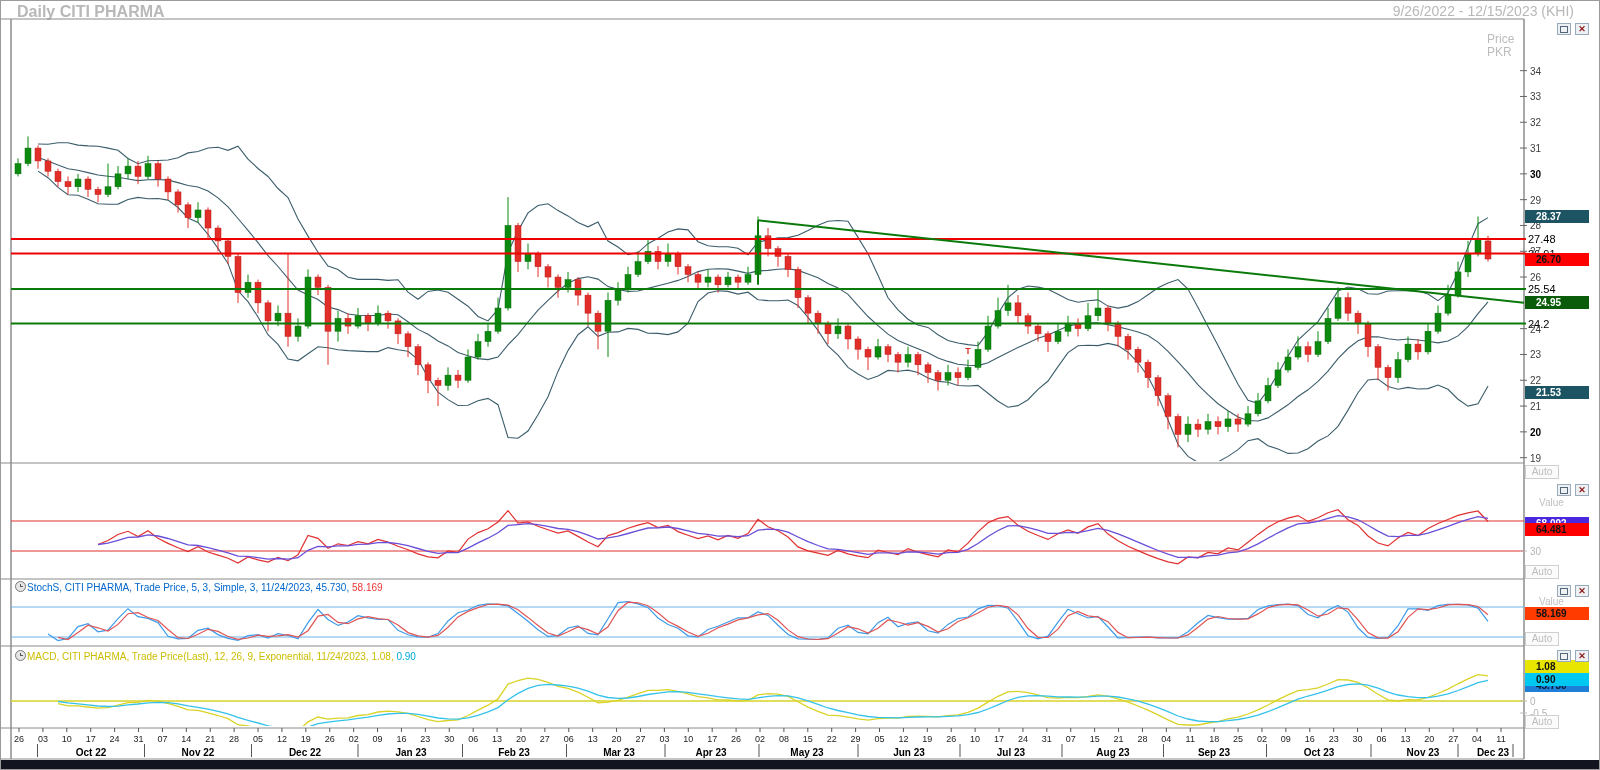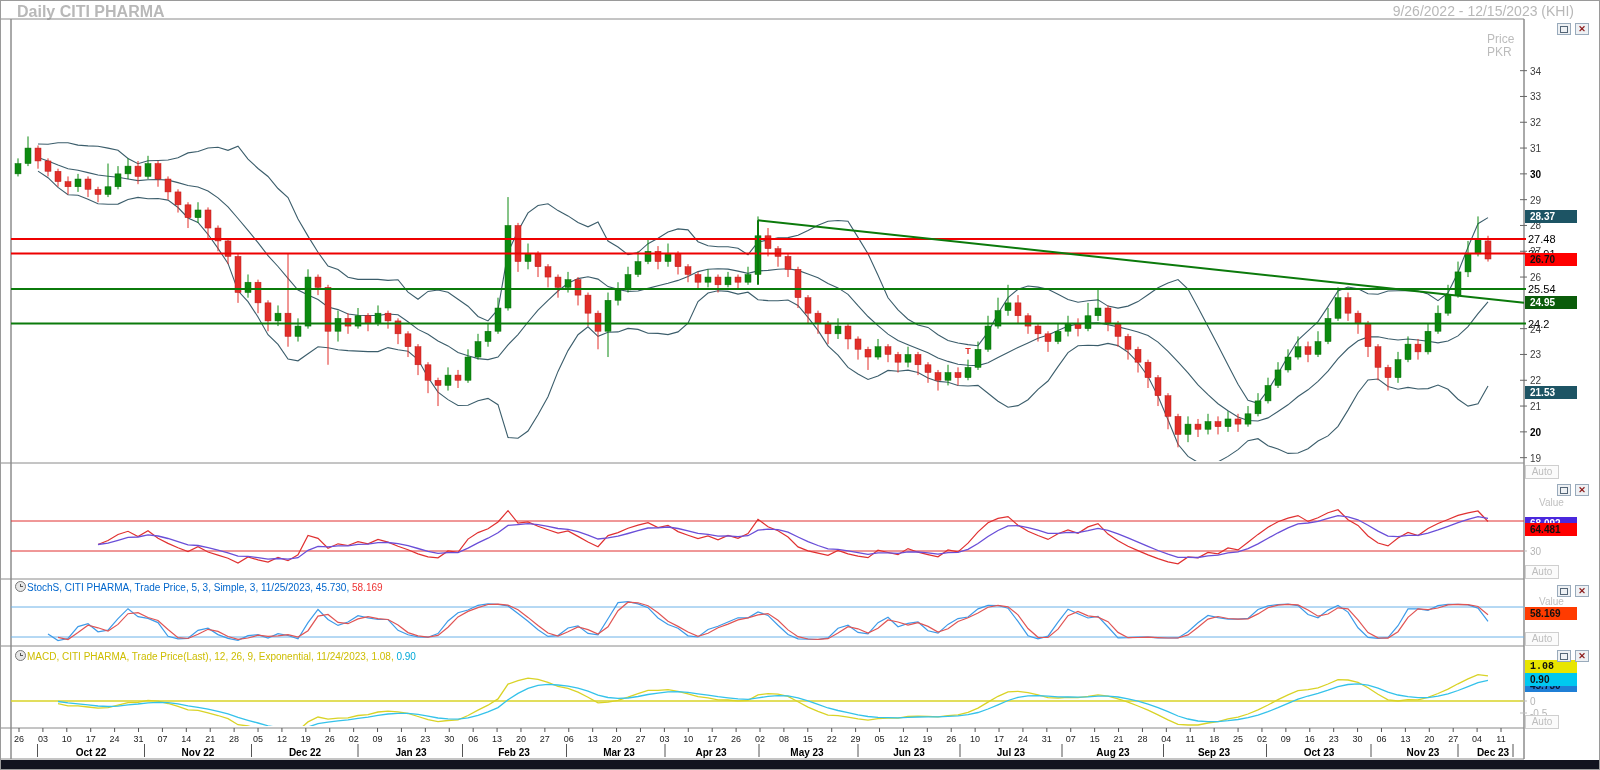--- a/index.html
+++ b/index.html
@@ -7,21 +7,21 @@
   .titlebar-text{position:absolute;top:2px;left:16px;font-size:16px;font-weight:bold;color:#b8b8b8;}
   .daterange{position:absolute;top:2px;right:25px;font-size:14px;color:#b8b8b8;}
   svg{position:absolute;top:0;left:0;}
   svg text{font-family:"Liberation Sans",sans-serif;}
   .legend{position:absolute;font-size:10px;white-space:nowrap;z-index:5;}
   .legend .clock{display:inline-block;width:9px;height:9px;border:1px solid #777;border-radius:50%;background:#e6e6e6;vertical-align:-1px;margin-right:1px;position:relative;}
   .legend .clock::after{content:"";position:absolute;left:4px;top:2px;width:1px;height:3px;background:#555;}
   .legend .clock::before{content:"";position:absolute;left:4px;top:4px;width:3px;height:1px;background:#555;}
   .lg-red{color:#cc0000;} .lg-navy{color:#00007f;} .lg-purple{color:#5a2fd8;}
   .lg-blue{color:#0066cc;} .lg-stred{color:#e33;} .lg-yellow{color:#cdbd00;} .lg-cyan{color:#00a8d8;}
-  .badge{position:absolute;left:1524px;min-width:42px;height:13px;font-size:10px;font-weight:bold;line-height:13px;padding:0 5px;z-index:6;}
+  .badge{position:absolute;left:1524px;min-width:42px;height:13px;font-size:10px;font-weight:bold;line-height:13px;padding:0 11px;z-index:6;}
   .b-teal{background:#1d5464;color:#fff;} .b-red{background:#ff0000;color:#111;}
   .b-dkgreen{background:#0a5c0a;color:#fff;} .b-violet{background:#4a28dd;color:#fff;}
   .b-orange{background:#ff3b00;color:#111;} .b-blue{background:#1f7fd6;color:#081830;}
   .b-yellow{background:#e8e500;color:#111;} .b-cyan{background:#00c8f0;color:#111;}
   .auto-btn{position:absolute;left:1524px;width:32px;height:12px;border:1px solid #cfcfcf;background:#fbfbfb;color:#bdbdbd;font-size:10px;line-height:12px;text-align:center;z-index:6;}
   .axcap{position:absolute;left:1486px;font-size:12px;color:#bcbcbc;z-index:6;text-align:center;}
   .valcap{position:absolute;left:1538px;font-size:10px;color:#c0c0c0;z-index:6;}
   .winctl{position:absolute;width:14px;height:12px;border:1px solid #9ab;background:#eef1f4;box-sizing:border-box;z-index:7;text-align:center;line-height:10px;font-size:8px;}
   .winctl.restore::after{content:"";display:inline-block;width:6px;height:5px;border:1px solid #567;margin-top:2px;}
   .winctl.close{color:#8b1a1a;font-weight:bold;font-size:9px;line-height:10px;}
@@ -589,42 +589,42 @@
         <line x1="1265.5" y1="743" x2="1265.5" y2="756" stroke="#555" stroke-width="1"></line>
         <text x="1422" y="755" font-size="10" fill="#000" text-anchor="middle" font-weight="bold">Nov 23</text>
         <line x1="1370" y1="743" x2="1370" y2="756" stroke="#555" stroke-width="1"></line>
         <text x="1492" y="755" font-size="10" fill="#000" text-anchor="middle" font-weight="bold">Dec 23</text>
         <line x1="1457" y1="743" x2="1457" y2="756" stroke="#555" stroke-width="1"></line>
         <line x1="1512" y1="743" x2="1512" y2="756" stroke="#555" stroke-width="1"></line>
       </g>
     </svg>
 
   <div class="legend" style="top:580px;left:14px;">
-    <span class="clock"></span><span class="lg-blue">StochS, CITI PHARMA, Trade Price,  5, 3, Simple, 3,  11/25/2023, 45.730,</span>
+    <span class="clock"></span><span class="lg-blue">StochS, CITI PHARMA, Trade Price,  5, 3, Simple, 3,  11/24/2023, 45.730,</span>
     <span class="lg-stred">58.169</span>
   </div>
   <div class="legend" style="top:649px;left:14px;">
     <span class="clock"></span><span class="lg-yellow">MACD, CITI PHARMA, Trade Price(Last),  12, 26, 9, Exponential,  11/24/2023, 1.08,</span>
     <span class="lg-cyan">0.90</span>
   </div>
 
   <div class="axcap" style="top:31px;">Price</div>
   <div class="axcap" style="top:44px;">PKR</div>
   <div class="valcap" style="top:496px;">Value</div>
   <div class="valcap" style="top:595px;">Value</div>
 
   <div class="badge b-teal" style="top:209px;">28.37</div>
   <div class="badge b-red" style="top:252px;">26.70</div>
   <div class="badge b-dkgreen" style="top:295px;">24.95</div>
   <div class="badge b-teal" style="top:385px;">21.53</div>
   <div class="badge b-violet" style="top:509px;margin-top:7px;">68.092</div>
   <div class="badge b-red" style="top:522px;">64.481</div>
   <div class="badge b-orange" style="top:606px;">58.169</div>
   <div class="badge b-blue" style="top:654px;margin-top:24px;">45.730</div>
-  <div class="badge b-yellow" style="top:659px;font-family:Liberation Mono, monospace;">1.08</div>
+  <div class="badge b-yellow" style="top:659px;">1.08</div>
   <div class="badge b-cyan" style="top:672px;">0.90</div>
 
   <div class="auto-btn" style="top:464px;">Auto</div>
   <div class="auto-btn" style="top:564px;">Auto</div>
   <div class="auto-btn" style="top:631px;">Auto</div>
   <div class="auto-btn" style="top:714px;">Auto</div>
 
   <div id="ctls">
       <div class="winctl restore" style="left: 1556px; top: 22px;"></div>
       <div class="winctl close" style="left: 1574px; top: 22px;">✕</div>

